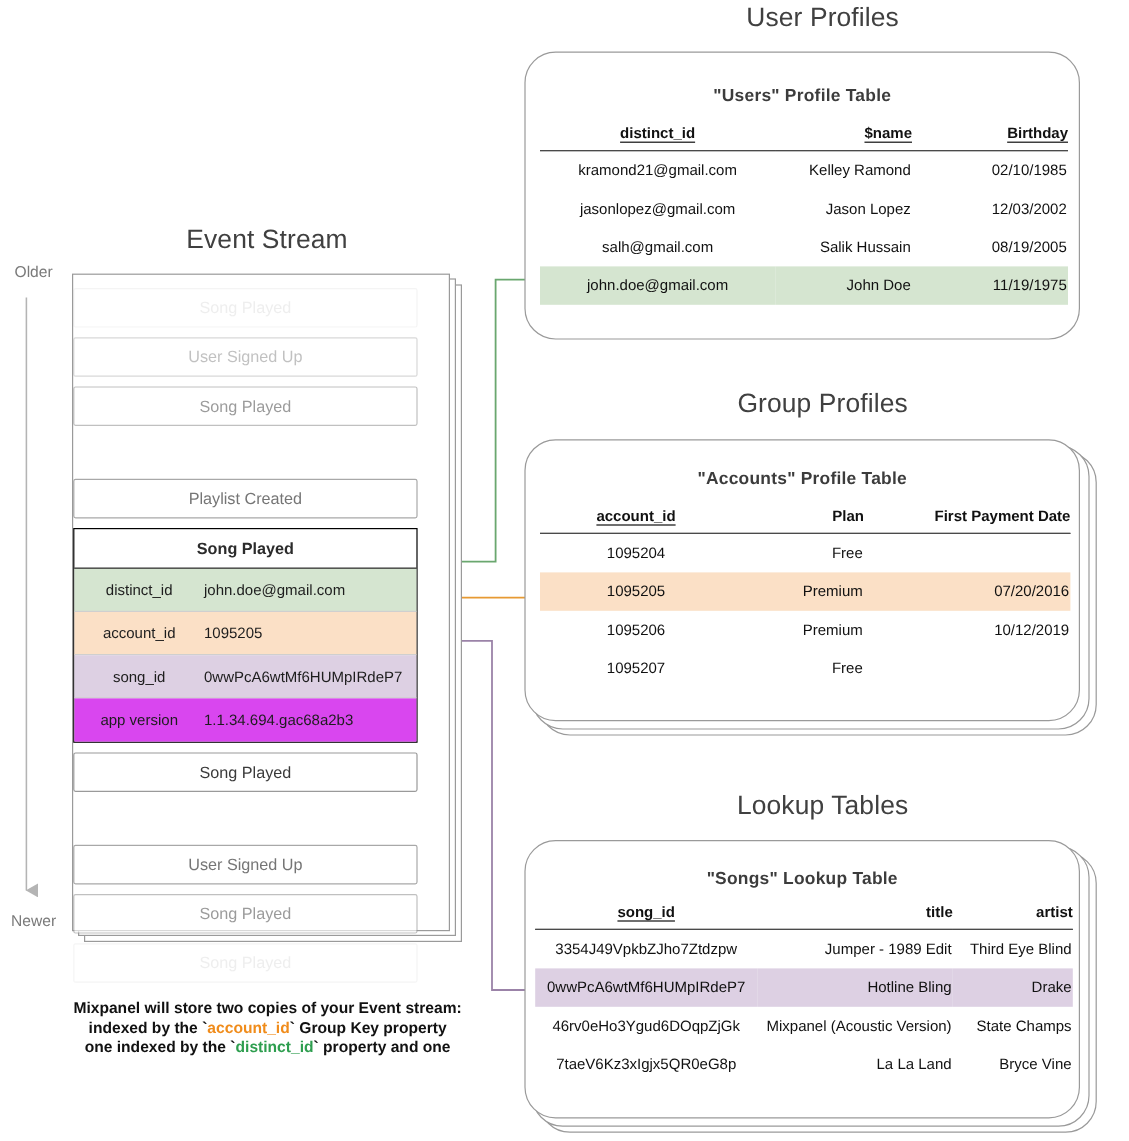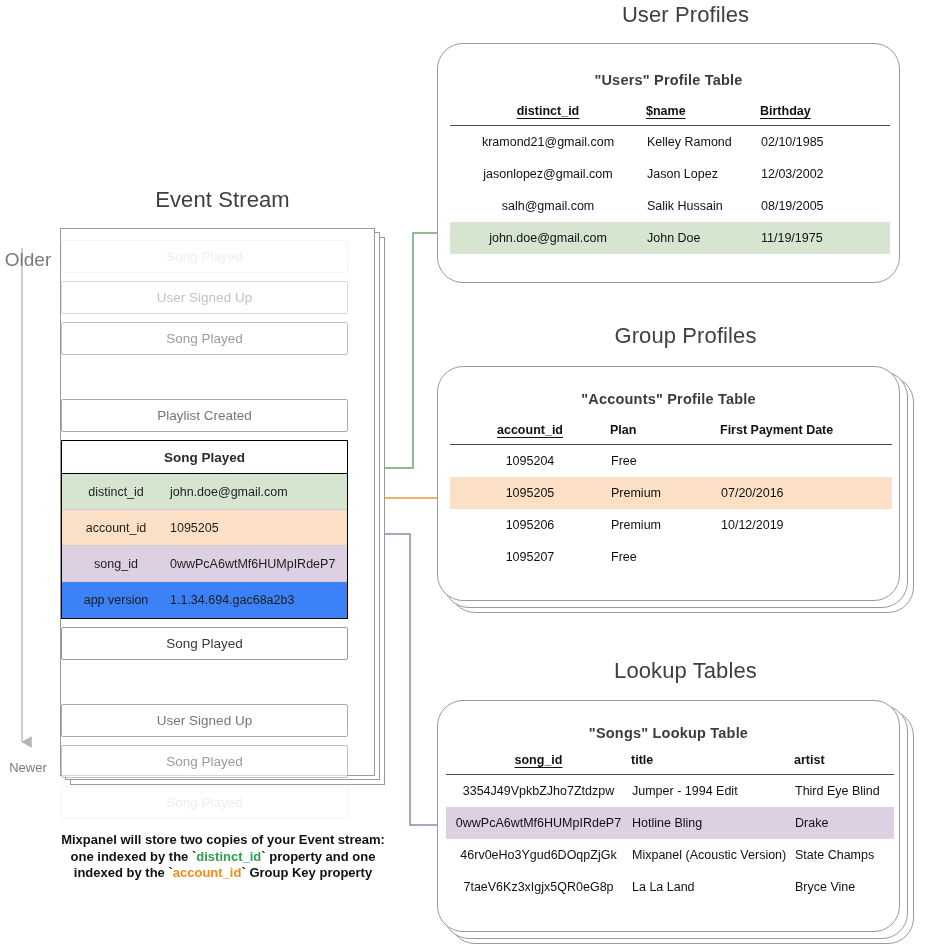--- a/index.html
+++ b/index.html
@@ -52,25 +52,25 @@
   .prop-row{
     height:36px;display:flex;align-items:center;box-sizing:border-box;
     border-bottom:1px solid #cfcfcf;font-size:12.5px;color:#1d1d1d;
   }
   .prop-row:last-child{border-bottom:none;}
   .prop-key{width:108px;text-align:center;flex:0 0 108px;}
   .prop-val{flex:1;text-align:left;}
   .row-green{background:#d5e5d0;}
   .row-orange{background:#fbe0c6;}
   .row-purple{background:#ddd0e3;}
-  .row-plain{background:#3b82f6;}
+  .row-plain{background:#d946ef;}
 
   
   #timeline-label-older{left:0;top:219px;width:56px;text-align:center;
-    font-size:19px;color:#7a7a7a;margin-top:30px;}
+    font-size:13px;color:#7a7a7a;}
   #timeline-label-newer{left:0;top:760px;width:56px;text-align:center;
     font-size:13px;color:#7a7a7a;}
 
   
   #stream-caption{
     left:48px;top:803px;width:350px;text-align:center;
     font-size:13px;line-height:16.5px;color:#111;font-weight:700;margin-top:29px;
   }
   #stream-caption .tok-green{color:#2e9e4f;}
   #stream-caption .tok-orange{color:#f08c1b;}
@@ -102,21 +102,21 @@
     white-space:nowrap;
   }
   table.ptbl td.idcell span{
     text-underline-offset:2.5px;
   }
   .hdrline{border-bottom:1.4px solid #4a4a4a;}
   .hl-green td{background:#d5e5d0;}
   .hl-orange td{background:#fbe0c6;}
   .hl-purple td{background:#ddd0e3;}
   .c-center{text-align:center;}
-  .c-left{text-align:left;}
+  .c-left{text-align:right;}
 
   svg.conn{position:absolute;left:0;top:0;width:941px;height:951px;
     pointer-events:none;overflow:visible;}
 </style>
 </head>
 <body>
 
 <svg class="conn">
   <defs>
     <marker id="arrG" markerWidth="9" markerHeight="7" refX="8" refY="3.5" orient="auto">
@@ -191,22 +191,22 @@
 
     <div class="ev solid">Song Played</div>
     <div class="ev f4">User Signed Up</div>
     <div class="ev f3">Song Played</div>
     <div class="ev f1">Song Played</div>
   </div>
 </div>
 
 <div class="abs" id="stream-caption">
   <div>Mixpanel will store two copies of your Event stream:</div>
+  <div><span>indexed by the </span><span class="tick">`</span><span class="tok-orange">account_id</span><span class="tick">`</span><span> Group Key property</span></div>
   <div><span>one indexed by the </span><span class="tick">`</span><span class="tok-green">distinct_id</span><span class="tick">`</span><span> property and one</span></div>
-  <div><span>indexed by the </span><span class="tick">`</span><span class="tok-orange">account_id</span><span class="tick">`</span><span> Group Key property</span></div>
 </div>
 
 <div class="card-stack" style="left:437px;top:43px;width:470px;height:245px;">
   <div class="card-body" style="width:463px;height:240px;">
     <div class="tbl-title" style="margin-top:28px;">"Users" Profile Table</div>
 
     <table class="ptbl" style="width:440px;margin:16px 0 0 12px;">
       <colgroup>
           <col style="width:196px">
           <col style="width:114px">
@@ -314,21 +314,21 @@
           <th class="c-left nounderline">title</th>
           <th class="c-left nounderline">artist</th>
         </tr>
         <tr>
           <td class="hdrline" colspan="3" style="height:1px;padding:0;"></td>
         </tr>
       </thead>
       <tbody>
         <tr>
           <td class="c-center idcell"><span>3354J49VpkbZJho7Ztdzpw</span></td>
-          <td class="c-left">Jumper - 1994 Edit</td>
+          <td class="c-left">Jumper - 1989 Edit</td>
           <td class="c-left">Third Eye Blind</td>
         </tr>
         <tr class="hl-purple">
           <td class="c-center idcell"><span>0wwPcA6wtMf6HUMpIRdeP7</span></td>
           <td class="c-left">Hotline Bling</td>
           <td class="c-left">Drake</td>
         </tr>
         <tr>
           <td class="c-center idcell"><span>46rv0eHo3Ygud6DOqpZjGk</span></td>
           <td class="c-left">Mixpanel (Acoustic Version)</td>

